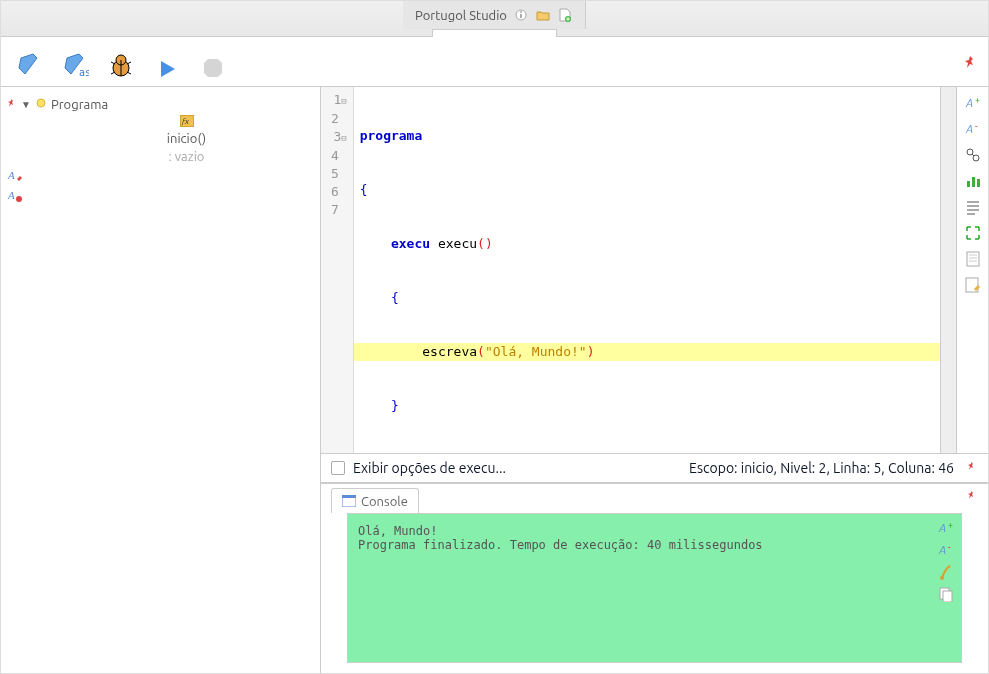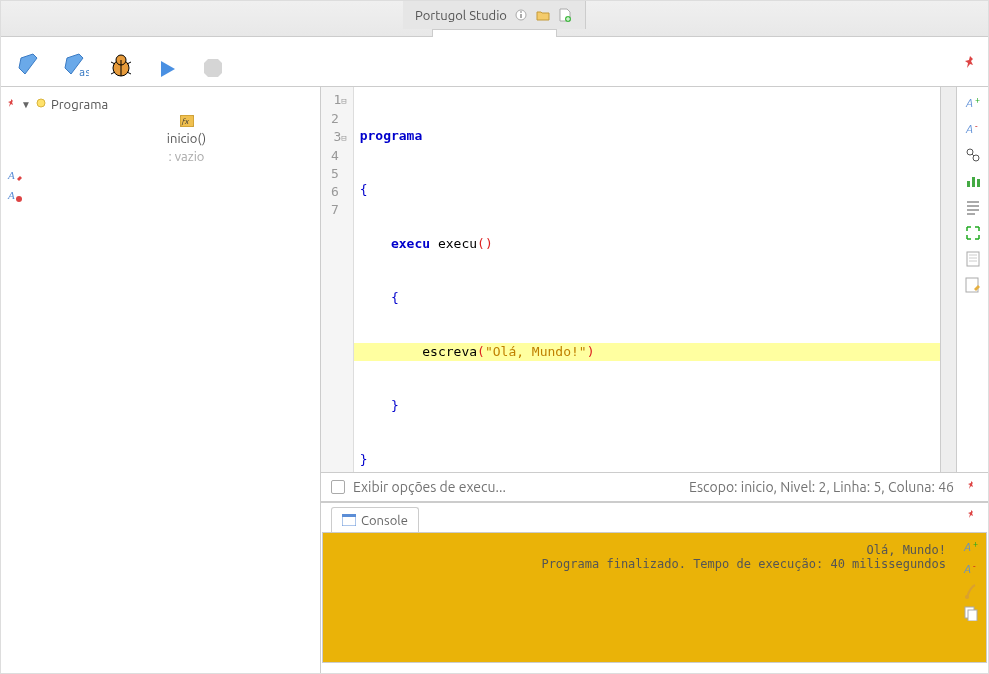--- a/index.html
+++ b/index.html
@@ -135,30 +135,30 @@
 .side-icons .ico { width:20px; height:20px; display:flex; align-items:center; justify-content:center; cursor:pointer;}
 .statusbar {
   display:flex;
   align-items:center;
   gap:8px;
   padding:6px 10px;
   background:#fff;
   border-top:1px solid #ccc;
   border-bottom:1px solid #ccc;
   font-size:14px;
-  color:#737373;
+  color:#0f172a;
 }
 .statusbar .right { margin-left:auto; display:flex; align-items:center; gap:10px;}
 .chk { width:14px; height:14px; border:1px solid #aaa; border-radius:2px; background:#fff;}
 .console-area {
   display:flex;
   flex-direction:column;
   background:#fff;
   border-top:1px solid #ccc;
-  height:171px;
+  height:190px;
 }
 .console-header {
   display:flex;
   align-items:center;
   padding:4px 10px 0;
   position:relative;
 }
 .console-tabs {
   display:flex;
   gap:0;
@@ -173,23 +173,22 @@
   background:#f0f0f0;
   border-radius:3px 3px 0 0;
   margin-right:2px;
   color:#666;
 }
 .ctab.active { background:#fff; font-weight:normal;}
 .console-body {
   flex:1;
   display:flex;
   border:1px solid #ccc;
-  margin:0 1px 10px;
-  background:#eab308;
-  text-align:right;
+  margin:0 26px 10px;
+  background:#86efac;
 }
 .console-text {
   flex:1;
   padding:10px;
   font-family:"DejaVu Sans Mono",monospace;
   font-size:12px;
   color:#555;
   white-space:pre-wrap;
 }
 .console-icons {

